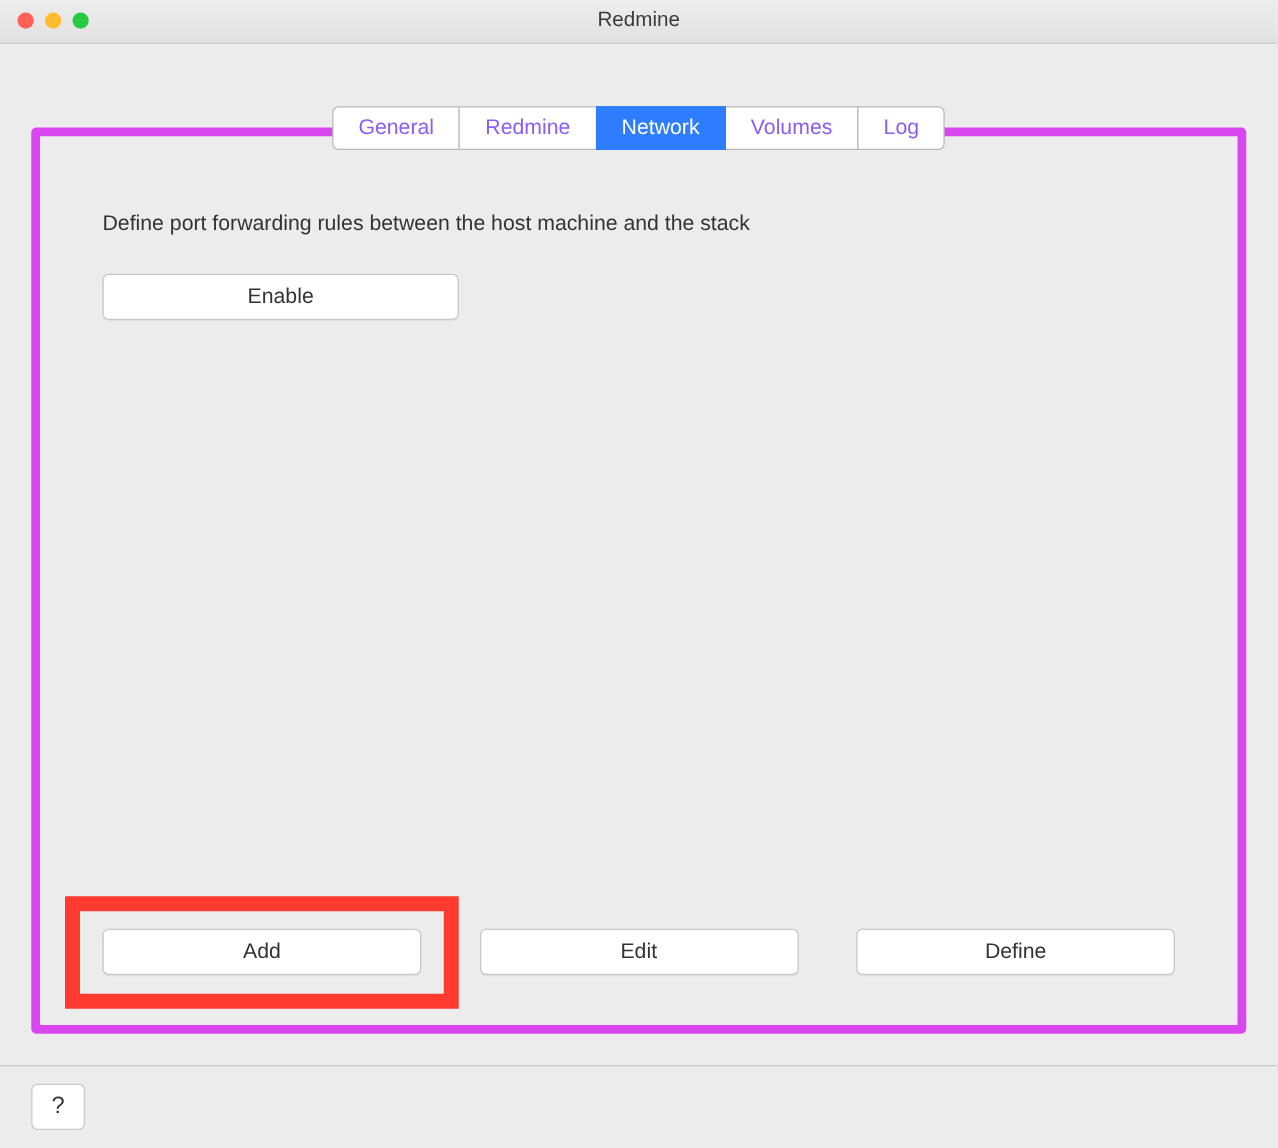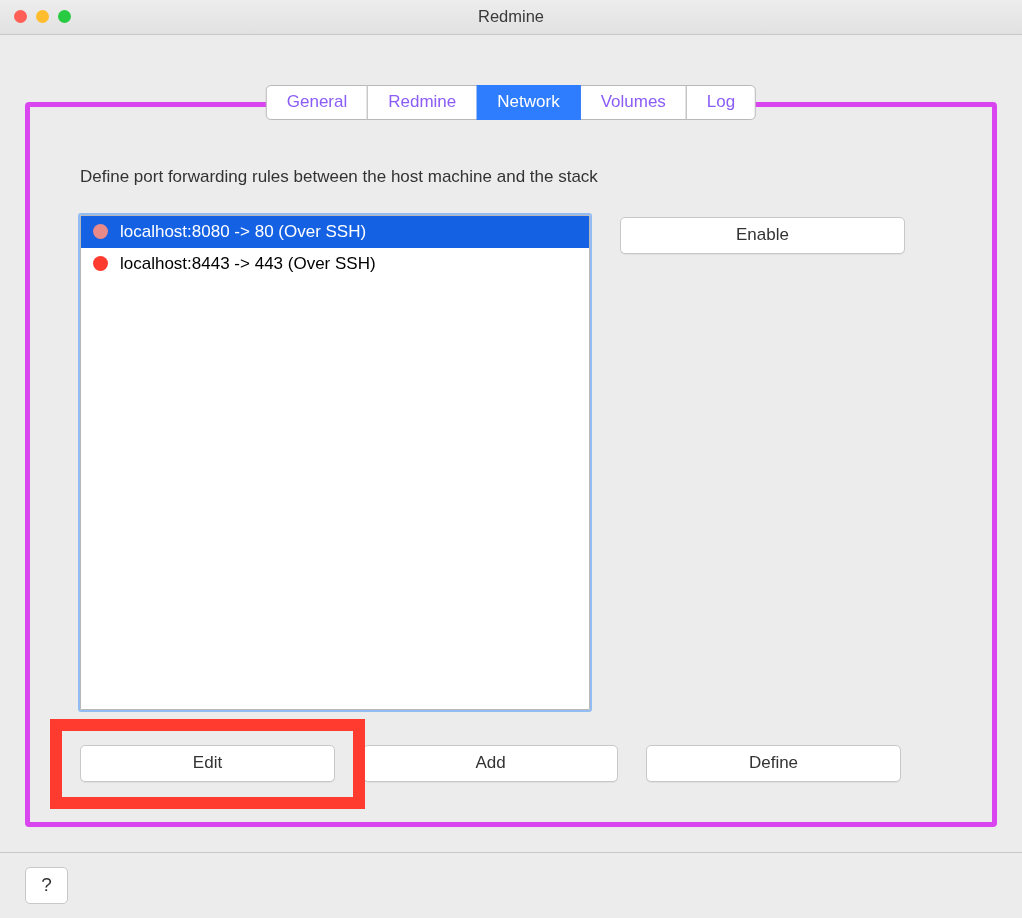--- a/index.html
+++ b/index.html
@@ -1,18 +1,19 @@
 <!DOCTYPE html>
 <html><head>
   <meta charset="utf-8">
   <style>
     * {
       margin: 0;
       padding: 0;
       box-sizing: border-box;
+      justify-content: space-between;
     }
     body {
       font-family: -apple-system, BlinkMacSystemFont, "Helvetica Neue", Arial, sans-serif;
       background: #ececec;
       width: 1022px;
       height: 918px;
       overflow: hidden;
     }
     .window {
       width: 100%;
@@ -89,21 +90,21 @@
     }
     .tab.active {
       background: #2f7dff;
       color: #fff;
       border-color: #2f7dff;
       position: relative;
       z-index: 1;
     }
     .main-panel {
       margin-top: 17px;
-      border: 5px solid #d946ef;
+      border: 7px solid #d946ef;
       border-radius: 4px;
       padding: 60px 50px 40px 50px;
       background: #ececec;
       flex: 0 0 auto;
       display: flex;
       flex-direction: column;
       height: 725px;
     }
     .description {
       font-size: 17px;
@@ -234,40 +235,30 @@
       <div class="tab">Redmine</div>
       <div class="tab active">Network</div>
       <div class="tab">Volumes</div>
       <div class="tab">Log</div>
     </div>
 
     <div class="main-panel">
       <div class="description">Define port forwarding rules between the host machine and the stack</div>
 
       <div class="rules-area">
-        <div class="rules-list">
-          <div class="rule-item selected">
-            <div class="status-dot"></div>
-            <span>localhost:8080 -&gt; 80 (Over SSH)</span>
-          </div>
-          <div class="rule-item">
-            <div class="status-dot"></div>
-            <span>localhost:8443 -&gt; 443 (Over SSH)</span>
-          </div>
-        </div>
 
         <div class="side-buttons">
           <button class="mac-button">Enable</button>
         </div>
       </div>
 
       <div class="bottom-buttons">
         <div class="highlight-box"></div>
+        <button class="mac-button">Add</button>
         <button class="mac-button">Edit</button>
-        <button class="mac-button">Add</button>
         <button class="mac-button">Define</button>
       </div>
     </div>
   </div>
 
   <div class="footer-bar">
     <button class="help-button">?</button>
   </div>
 </div>
 

